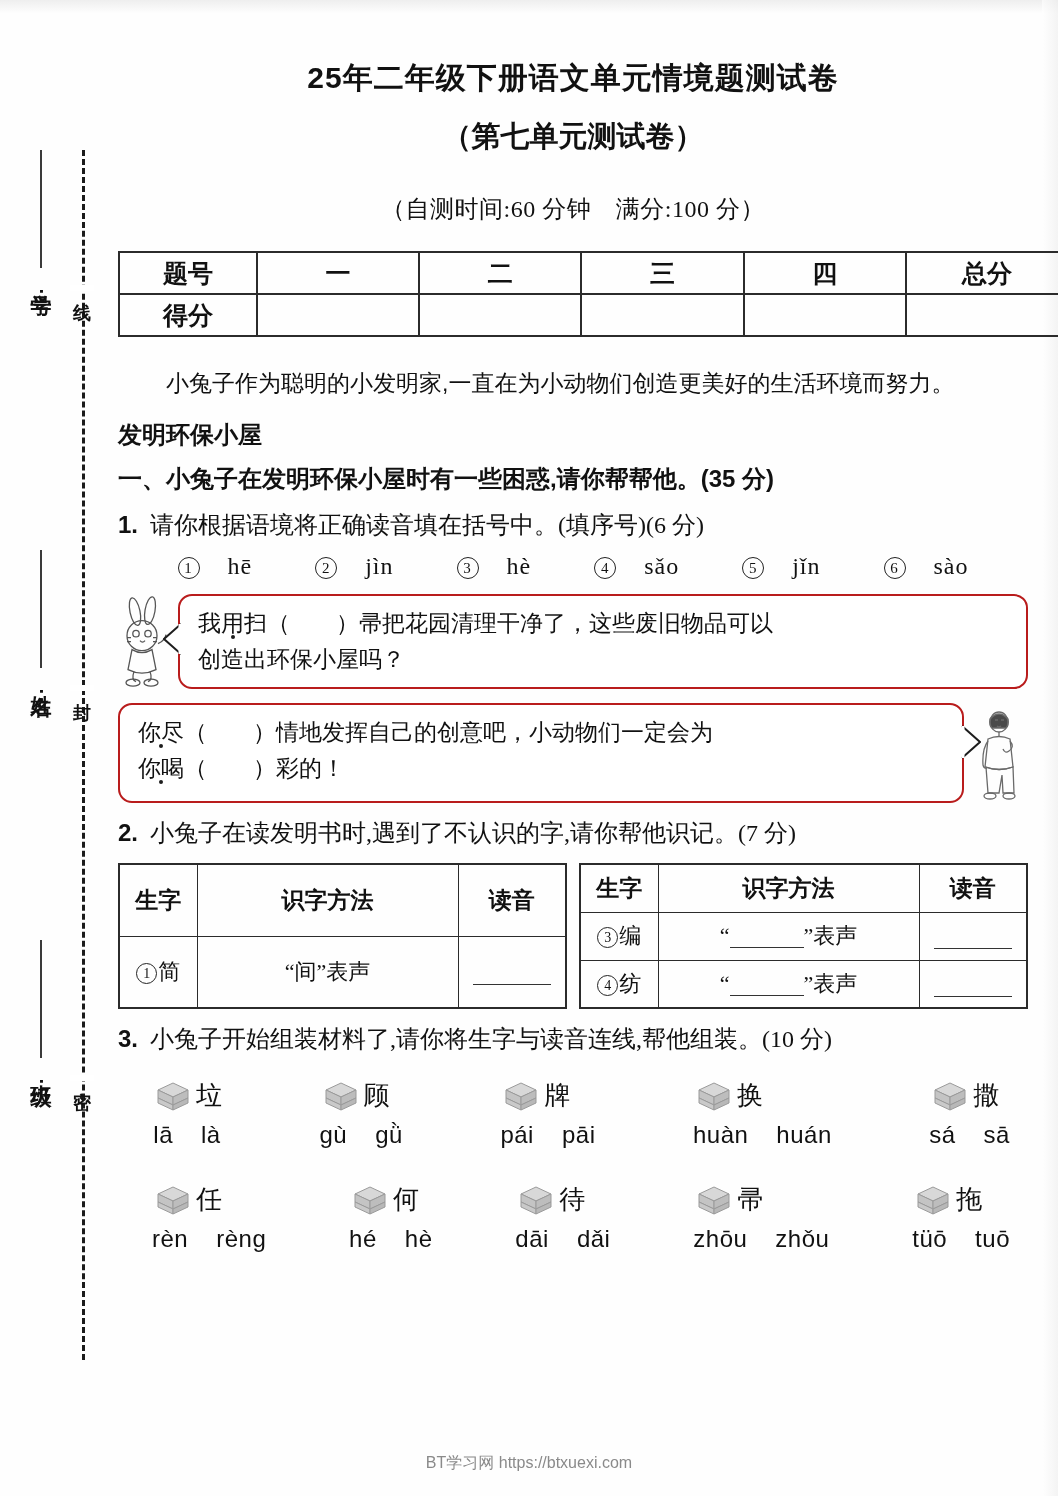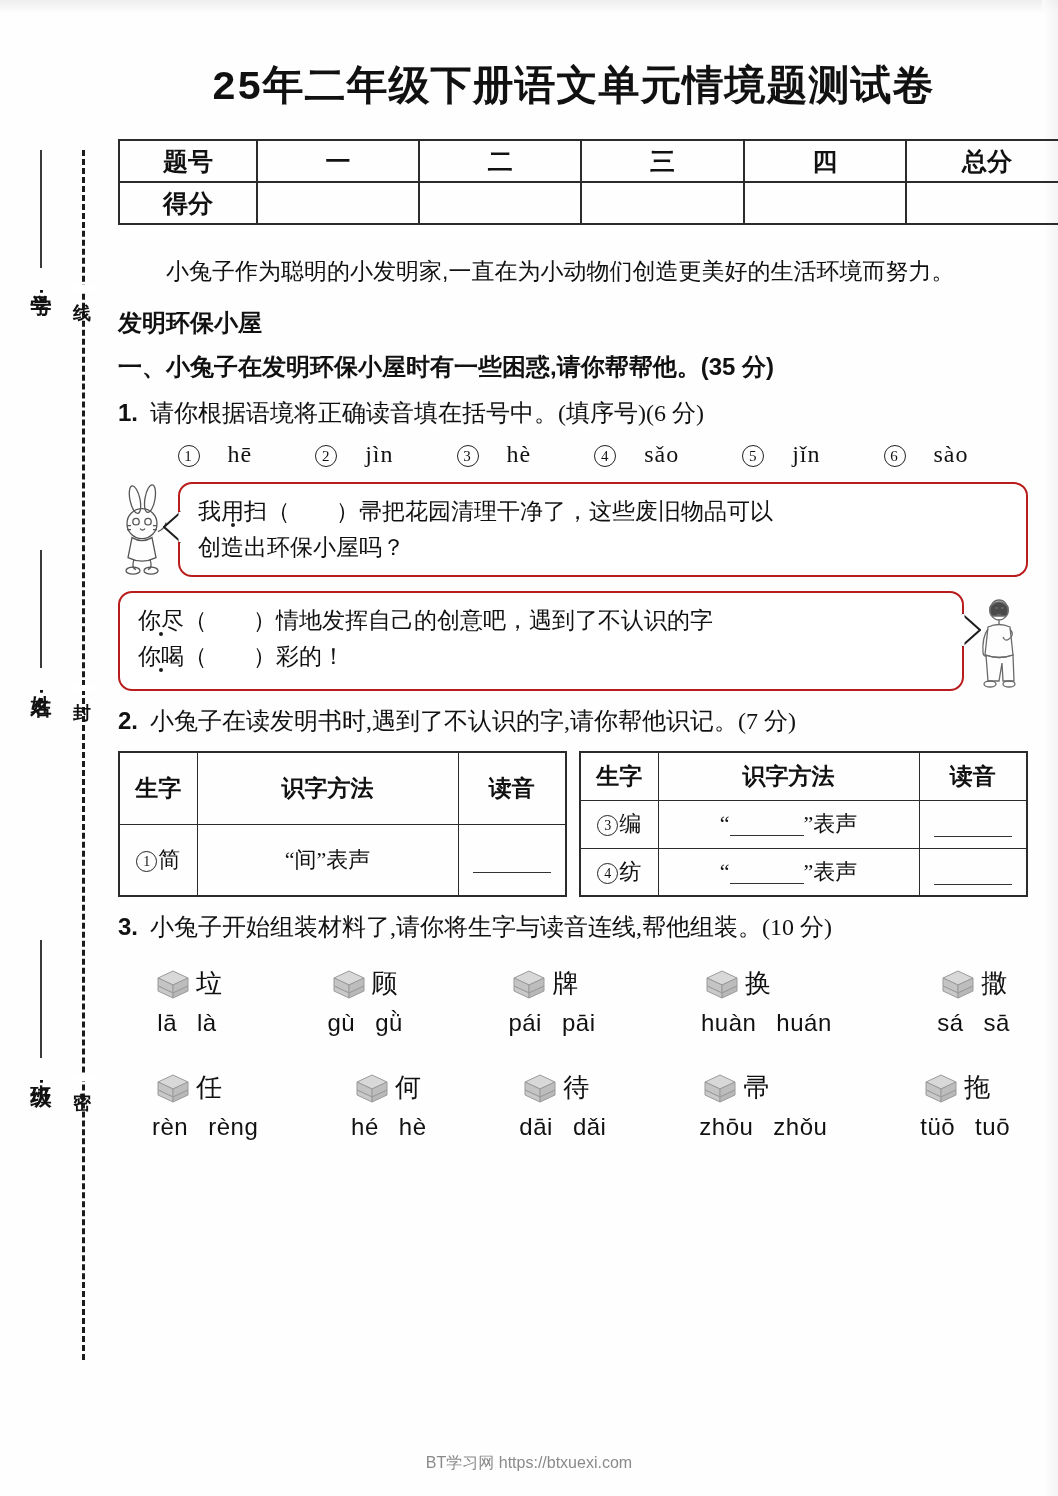--- a/index.html
+++ b/index.html
@@ -76,23 +76,23 @@
 
   
   .content {
     position: absolute;
     left: 118px; top: 0;
     width: 910px;
   }
 
   .title-main {
     text-align: center;
-    font-family: Liberation Mono, monospace;
-    font-weight: 700;
-    font-size: 41px;
+    font-family: Liberation Sans, sans-serif;
+    font-weight: 700;
+    font-size: 30px;
     letter-spacing: 1px;
     margin-top: 58px;
     white-space: nowrap;
   }
   .title-sub {
     text-align: center;
     font-family: "Liberation Sans", "DejaVu Sans", sans-serif;
     font-weight: 700;
     font-size: 29px;
     margin-top: 18px;
@@ -317,21 +317,21 @@
     gap: 4px;
     height: 48px;
     padding-left: 2px;
   }
   .match-word .han {
     font-size: 26px;
     font-family: "Liberation Sans", "DejaVu Sans", sans-serif;
   }
   .match-pinyins {
     display: flex;
-    gap: 20px;
+    gap: 28px;
     justify-content: center;
     font-family: "Liberation Sans", "DejaVu Sans", sans-serif;
     font-size: 24px;
     margin-top: 2px;
     letter-spacing: .5px;
   }
   .crate { width: 38px; height: 34px; flex: none; }
 
   
   .footer {
@@ -369,20 +369,22 @@
     <div class="seal-group" style="top:790px;">
       <div class="seal-rule"></div>
       <div class="seal-label">班级:</div>
     </div>
     <div class="seal-char" style="top:925px;">密</div>
   </div>
 
   <div class="content">
 
     <div class="title-main">25年二年级下册语文单元情境题测试卷</div>
+    <div class="title-sub">（第七单元测试卷）</div>
+    <div class="title-meta">（自测时间:60 分钟　满分:100 分）</div>
 
     <table class="score-table">
       <tbody>
           <tr>
         <td>题号</td>
         <td>一</td>
         <td>二</td>
         <td>三</td>
         <td>四</td>
         <td>总分</td>
@@ -447,21 +449,21 @@
       </div>
     </div>
 
     <div class="bubble-block">
       <div class="bubble-row">
         <div class="bubble">
           <svg class="tail-right" viewBox="0 0 20 38">
             <path d="M1 3 L19 19 L1 35" fill="#fff" stroke="#1d1d1d" stroke-width="2"></path>
             <path d="M2 3 L2 35" stroke="#fff" stroke-width="3"></path>
           </svg>
-          <div><span class="dotted-under">你尽</span><span class="blank-paren">（　　）</span><span>情地发挥自己的创意吧，遇到了不认识的字</span></div>
+          <div><span class="dotted-under">你尽</span><span class="blank-paren">（　　）</span><span>情地发挥自己的创意吧，小动物们一定会为</span></div>
           <div><span class="dotted-under">你喝</span><span class="blank-paren">（　　）</span><span>彩的！</span></div>
         </div>
         <svg class="char-boy" viewBox="0 0 58 100">
           <g fill="none" stroke="#6a6a6a" stroke-width="1.3">
             <path d="M20 16 q9 -10 18 0 q1 7 -2 9 h-14 q-3 -2 -2 -9 Z" fill="#4a4a4a"></path>
             <ellipse cx="29" cy="19" rx="9" ry="10"></ellipse>
             <path d="M25 17 h3 M31 17 h3"></path>
             <path d="M27 23 q2 2 4 0"></path>
             <path d="M29 29 v5"></path>
             <path d="M18 36 q11 -5 22 0 l3 28 q-14 5 -28 0 Z"></path>

